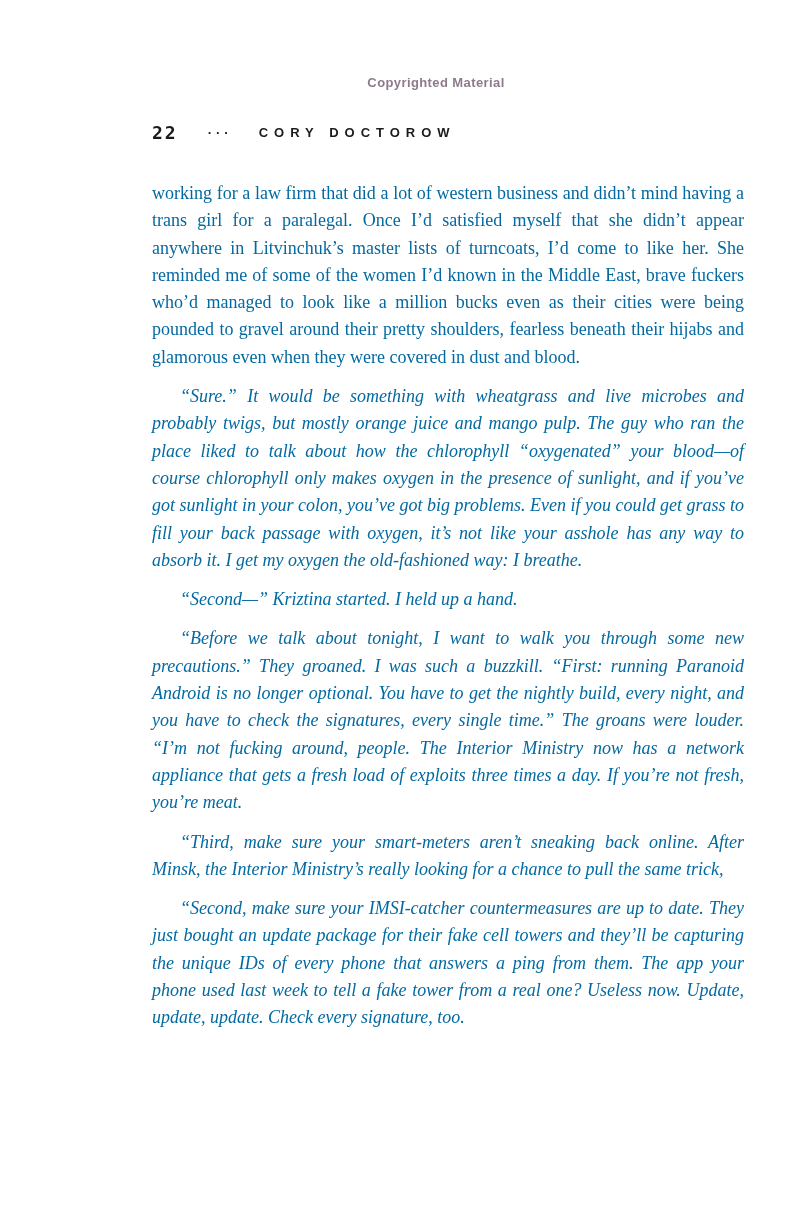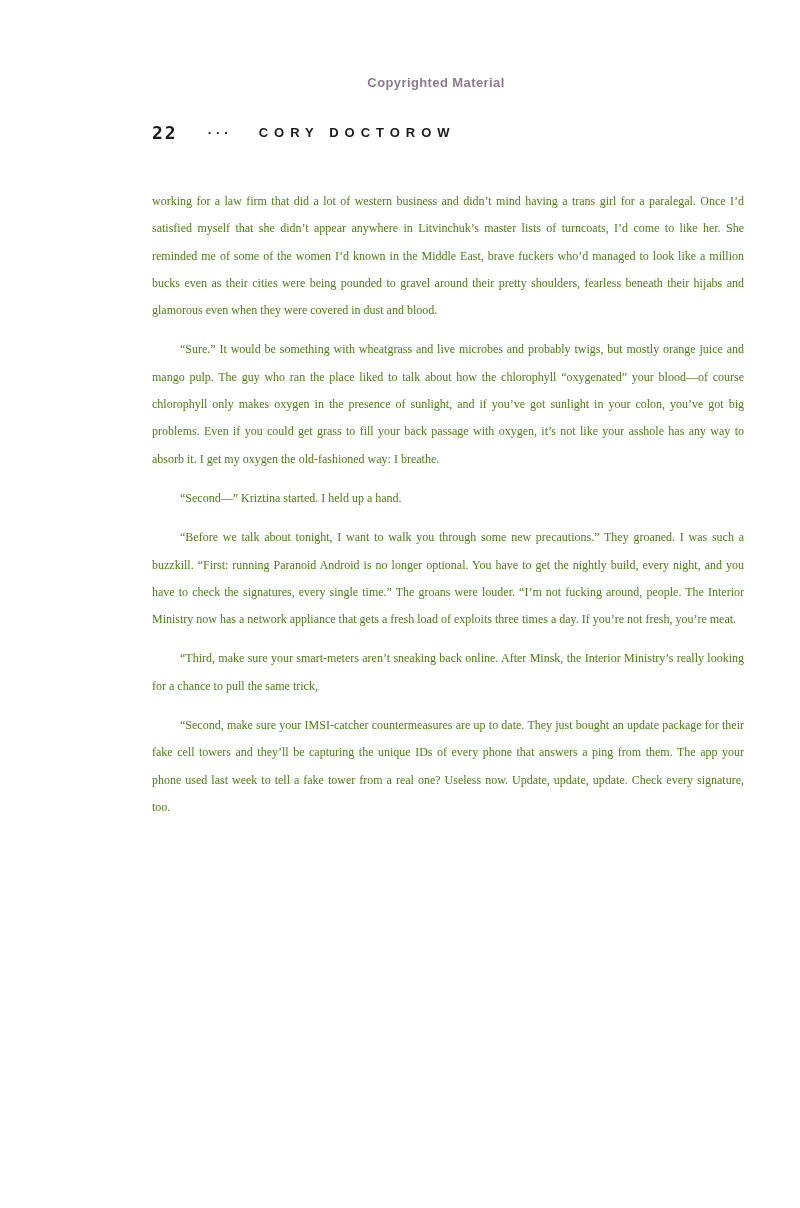--- a/index.html
+++ b/index.html
@@ -51,30 +51,30 @@
     letter-spacing: 4px;
     color: #1b1b1b;
     font-size: 13px;
   }
   .running-header .author {
     letter-spacing: 6px;
     font-size: 13px;
   }
   .body-text {
     position: absolute;
-    top: 128px;
+    top: 120px;
     left: 92px;
     width: 616px;
-    font-size: 12px;
+    font-size: 18px;
     line-height: 27.3px;
-    color: #4d7c0f;
+    color: #0369a1;
     text-align: justify;
   }
   .body-text p { text-indent: 0; }
-  .body-text p.indented { text-indent: 28px; }
+  .body-text p.indented { text-indent: 28px; font-style: italic; }
 </style>
 </head>
 <body>
 
 <div class="page">
 
   <div class="copyright-notice copyright-top">Copyrighted Material</div>
 
   <div class="running-header">
     <span class="page-number">22</span>

